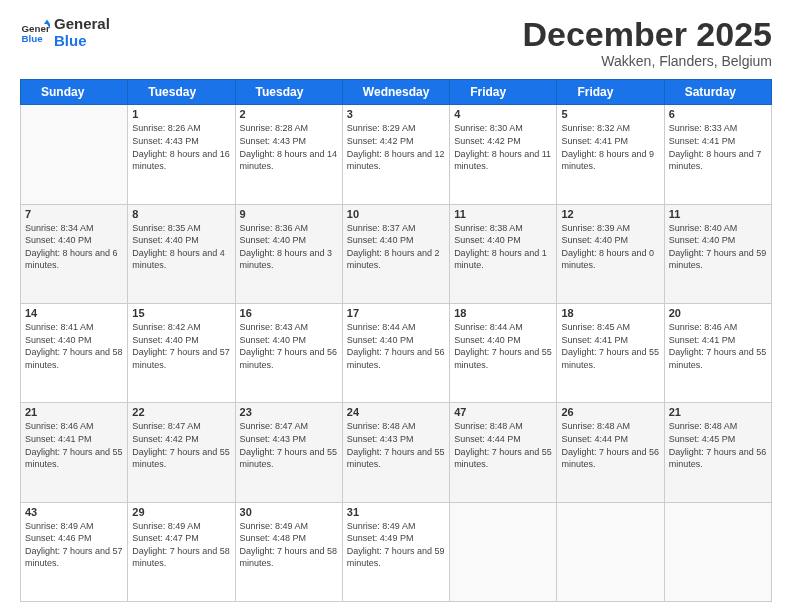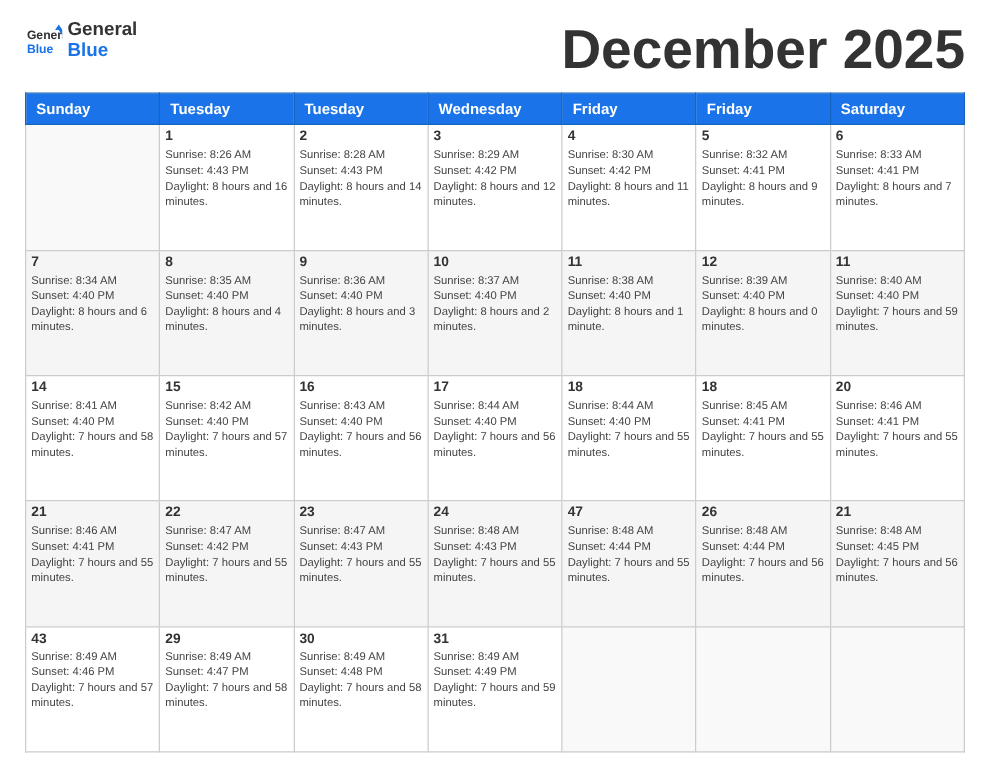--- a/index.html
+++ b/index.html
@@ -29,42 +29,42 @@
       gap: 4px;
     }
     .logo-icon {
       width: 30px;
       height: 30px;
     }
     .title-block {
       text-align: right;
     }
     .main-title {
-      font-size: 44px;
+      font-size: 34px;
       font-weight: bold;
       color: #333;
       line-height: 1.1;
     }
     .subtitle {
       font-size: 14px;
       color: #555;
     }
     .calendar {
       flex: 1;
       border: 1px solid #ccc;
       border-collapse: collapse;
       width: 100%;
       table-layout: fixed;
     }
     .calendar th {
       background: #1a73e8;
       color: #fff;
       font-size: 12px;
       font-weight: bold;
-      padding: 5px 8px;
+      padding: 5px 20px;
       text-align: left;
       border: 1px solid #1565c0;
     }
     .calendar td {
       border: 1px solid #ccc;
       vertical-align: top;
       padding: 3px 4px;
       font-size: 9.5px;
       color: #333;
       width: calc(100% / 7);
@@ -108,20 +108,21 @@
         <polygon points="32,8 40,8 36,2" fill="#1a73e8"></polygon>
         <polygon points="36,8 40,8 40,14" fill="#1a73e8"></polygon>
       </svg>
       <div style="display:flex;flex-direction:column;line-height:1.1;">
         <span style="font-size:15px;font-weight:bold;color:#333;">General</span>
         <span style="font-size:15px;font-weight:bold;color:#1a73e8;">Blue</span>
       </div>
     </div>
     <div class="title-block">
       <div class="main-title">December 2025</div>
+      <div class="subtitle">Wakken, Flanders, Belgium</div>
     </div>
   </div>
 
   <table class="calendar">
     <thead>
       <tr>
       <th>Sunday</th>
           <th>Tuesday</th>
           <th>Tuesday</th>
           <th>Wednesday</th>

